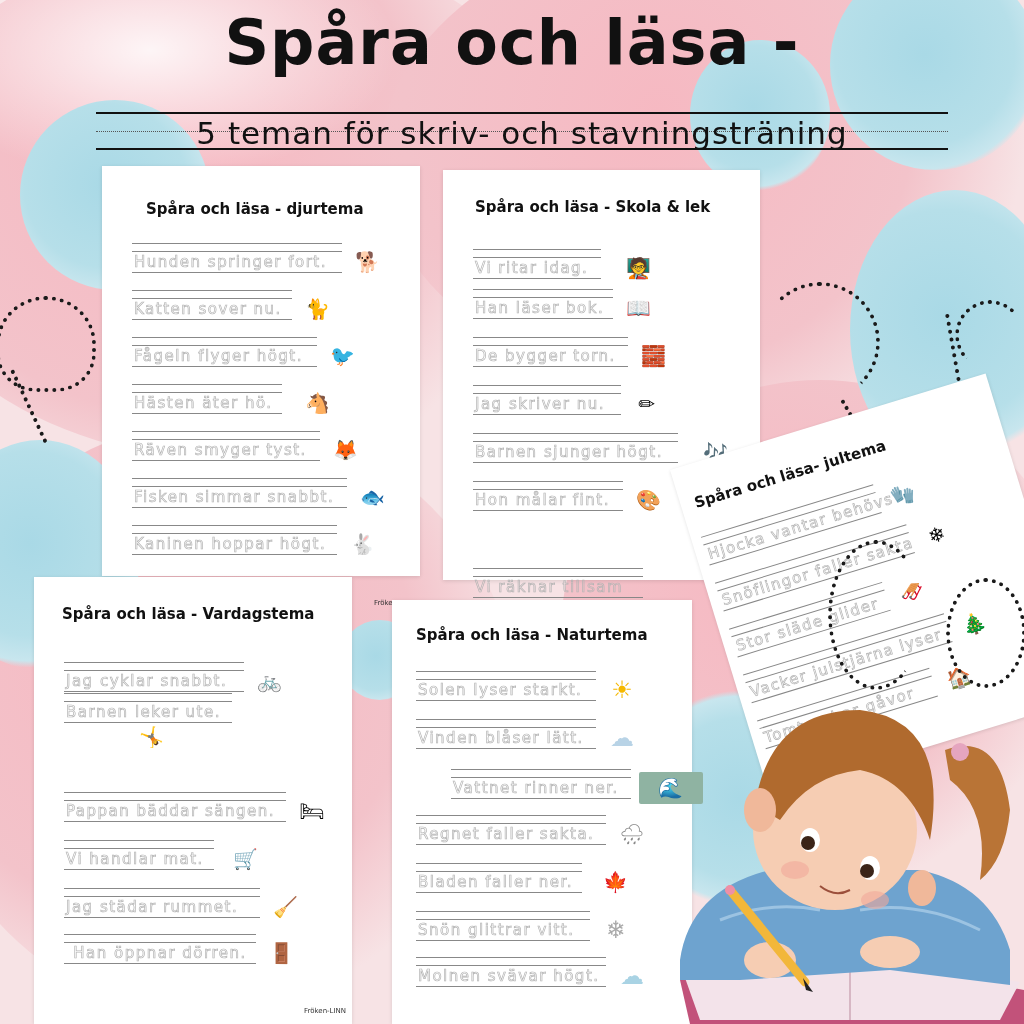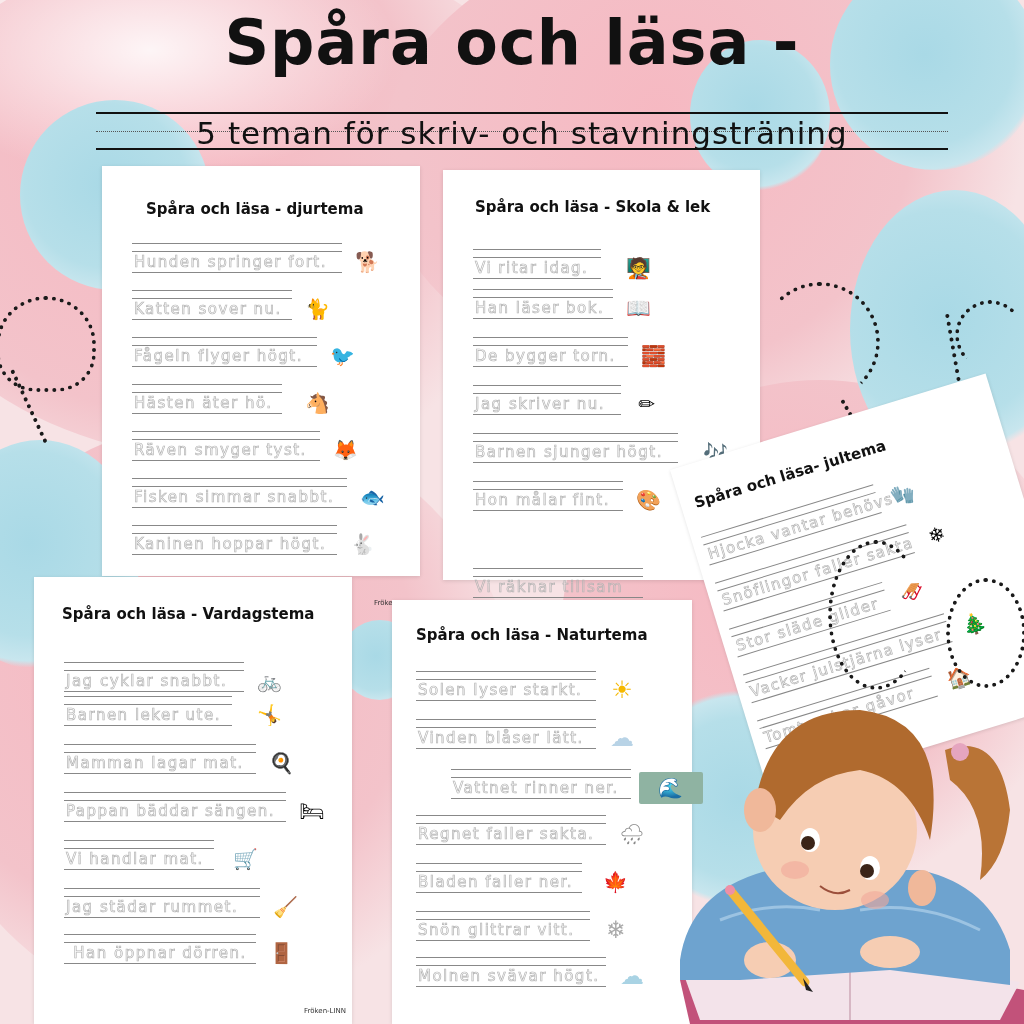--- a/index.html
+++ b/index.html
@@ -197,27 +197,23 @@
   <div class="dotted" style="left:946px;top:578px;width:80px;height:110px;border-radius:50%;"></div>
 </div>
 
 <div class="sheet" style="left:34px;top:577px;width:318px;height:447px;">
   <div class="sheet-title" style="left:28px;top:28px;">Spåra och läsa - Vardagstema</div>
   <div class="footer-note" style="left:332px;top:22px;">Fröke</div>
   <div class="row" style="left:30px;top:76px;margin-top:14px;">
     <div class="trace" style="width:180px;">Jag cyklar snabbt.</div>
     <div class="pic">🚲</div>
   </div>
-  <div class="row" style="left:30px;top:124px;">
+  <div class="row" style="left:30px;top:124px;flex-direction:column;">
     <div class="trace" style="width:168px;">Barnen leker ute.</div>
     <div class="pic" style="width:60px;">🤸</div>
-  </div>
-  <div class="row" style="left:30px;top:172px;">
-    <div class="trace" style="width:192px;">Mamman lagar mat.</div>
-    <div class="pic">🍳</div>
   </div>
   <div class="row" style="left:30px;top:220px;">
     <div class="trace" style="width:222px;">Pappan bäddar sängen.</div>
     <div class="pic">🛏</div>
   </div>
   <div class="row" style="left:30px;top:268px;">
     <div class="trace" style="width:150px;">Vi handlar mat.</div>
     <div class="pic" style="margin-left:14px;">🛒</div>
   </div>
   <div class="row" style="left:30px;top:316px;">

